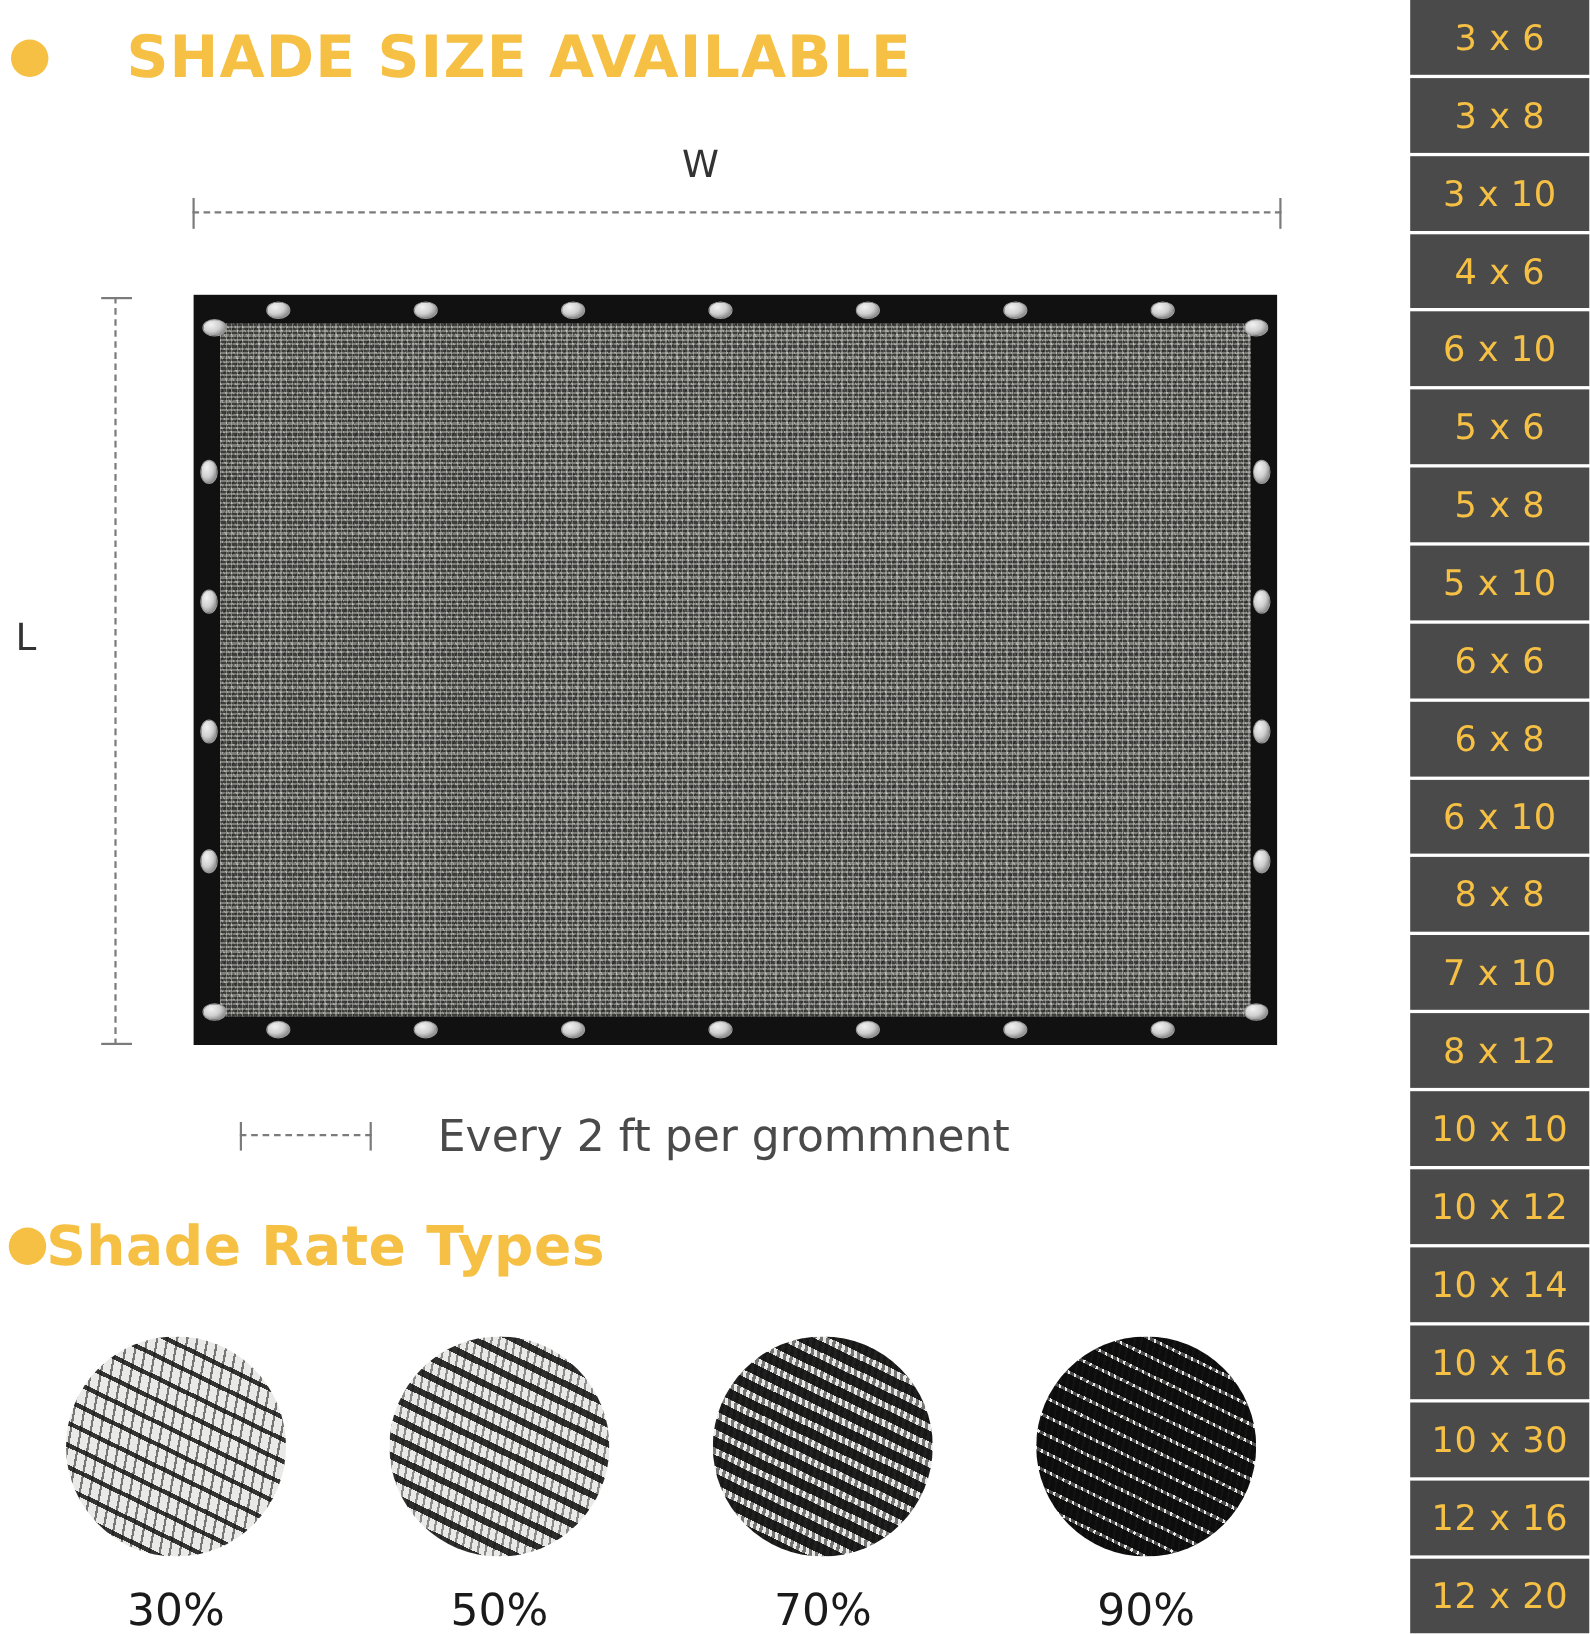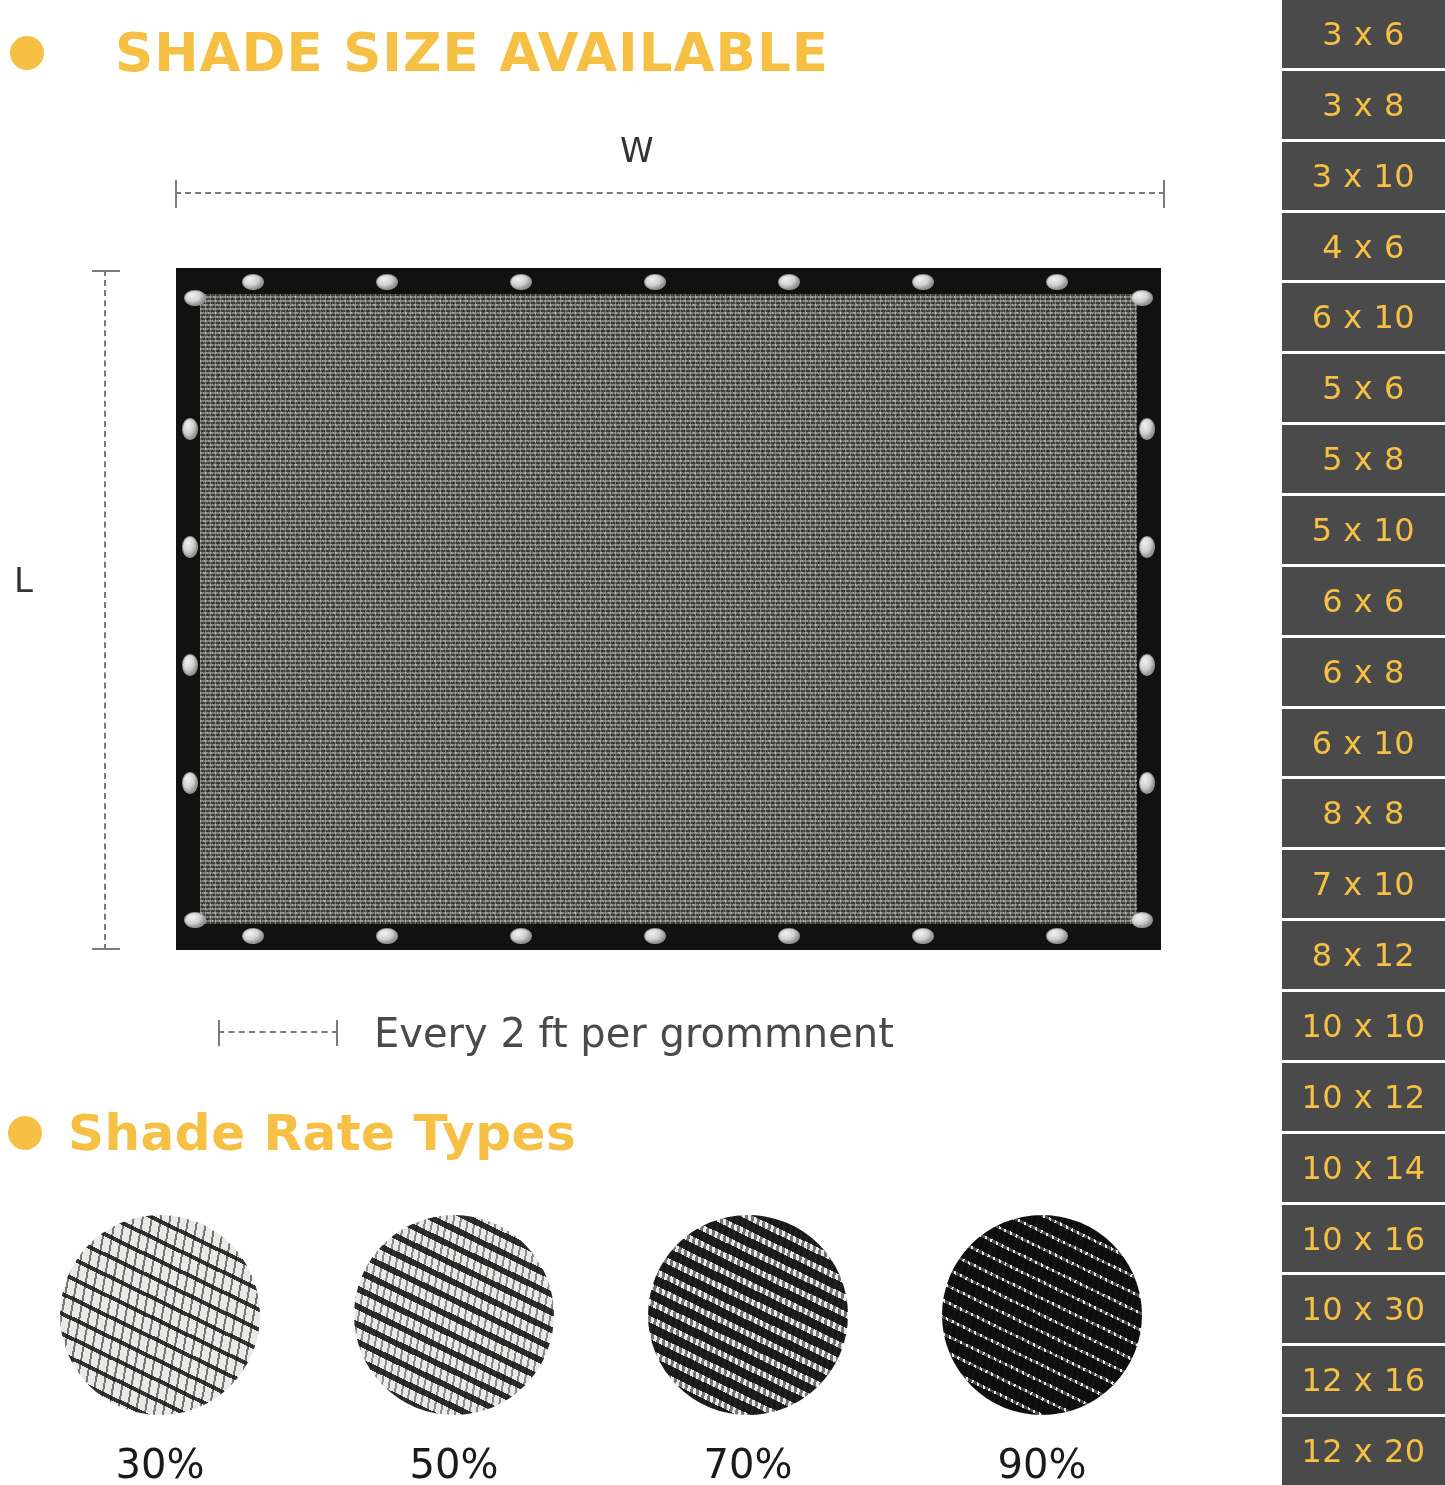--- a/index.html
+++ b/index.html
@@ -38,21 +38,20 @@
   #heading-1 { left: 10px; top: 22px; gap: 45px; }
   #heading-1 .heading-text {
     font-size: 53px;
     margin-left: 26px;
     letter-spacing: 1px;
   }
 
   #heading-2 { left: 8px; top: 1104px; }
   #heading-2 .heading-text {
     font-size: 50px;
-    margin-left: 26px;
   }
 
   
   #diagram-area {
     position: absolute;
     left: 0;
     top: 120px;
     width: 1250px;
     height: 960px;
   }
@@ -142,20 +141,21 @@
     height: 22px;
   }
 
   
   #grommet-caption {
     position: absolute;
     left: 218px;
     top: 890px;
     display: flex;
     align-items: center;
+    gap: 24px;
   }
   #grommet-gap {
     width: 120px;
     height: 2px;
     border-top: 2px dashed #7b7b7b;
     position: relative;
   }
   #grommet-gap::before, #grommet-gap::after {
     content: "";
     position: absolute;

